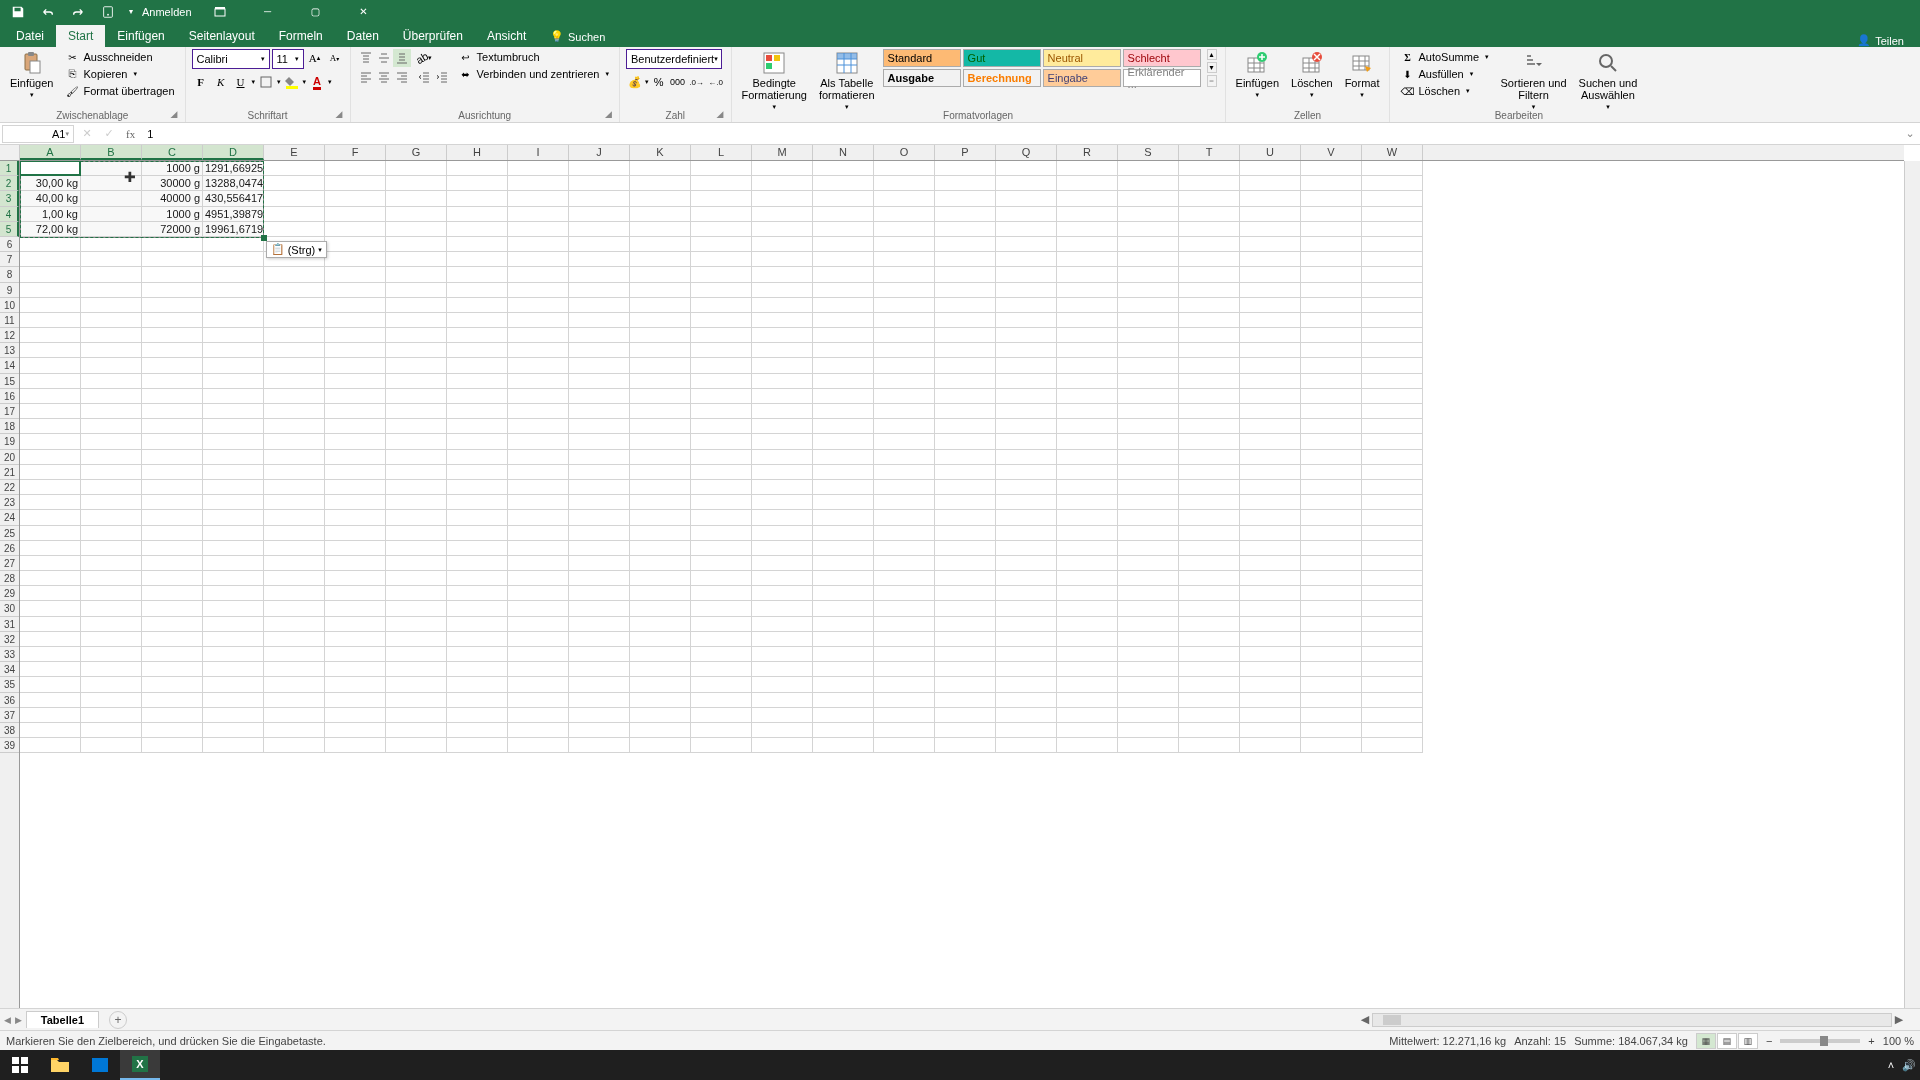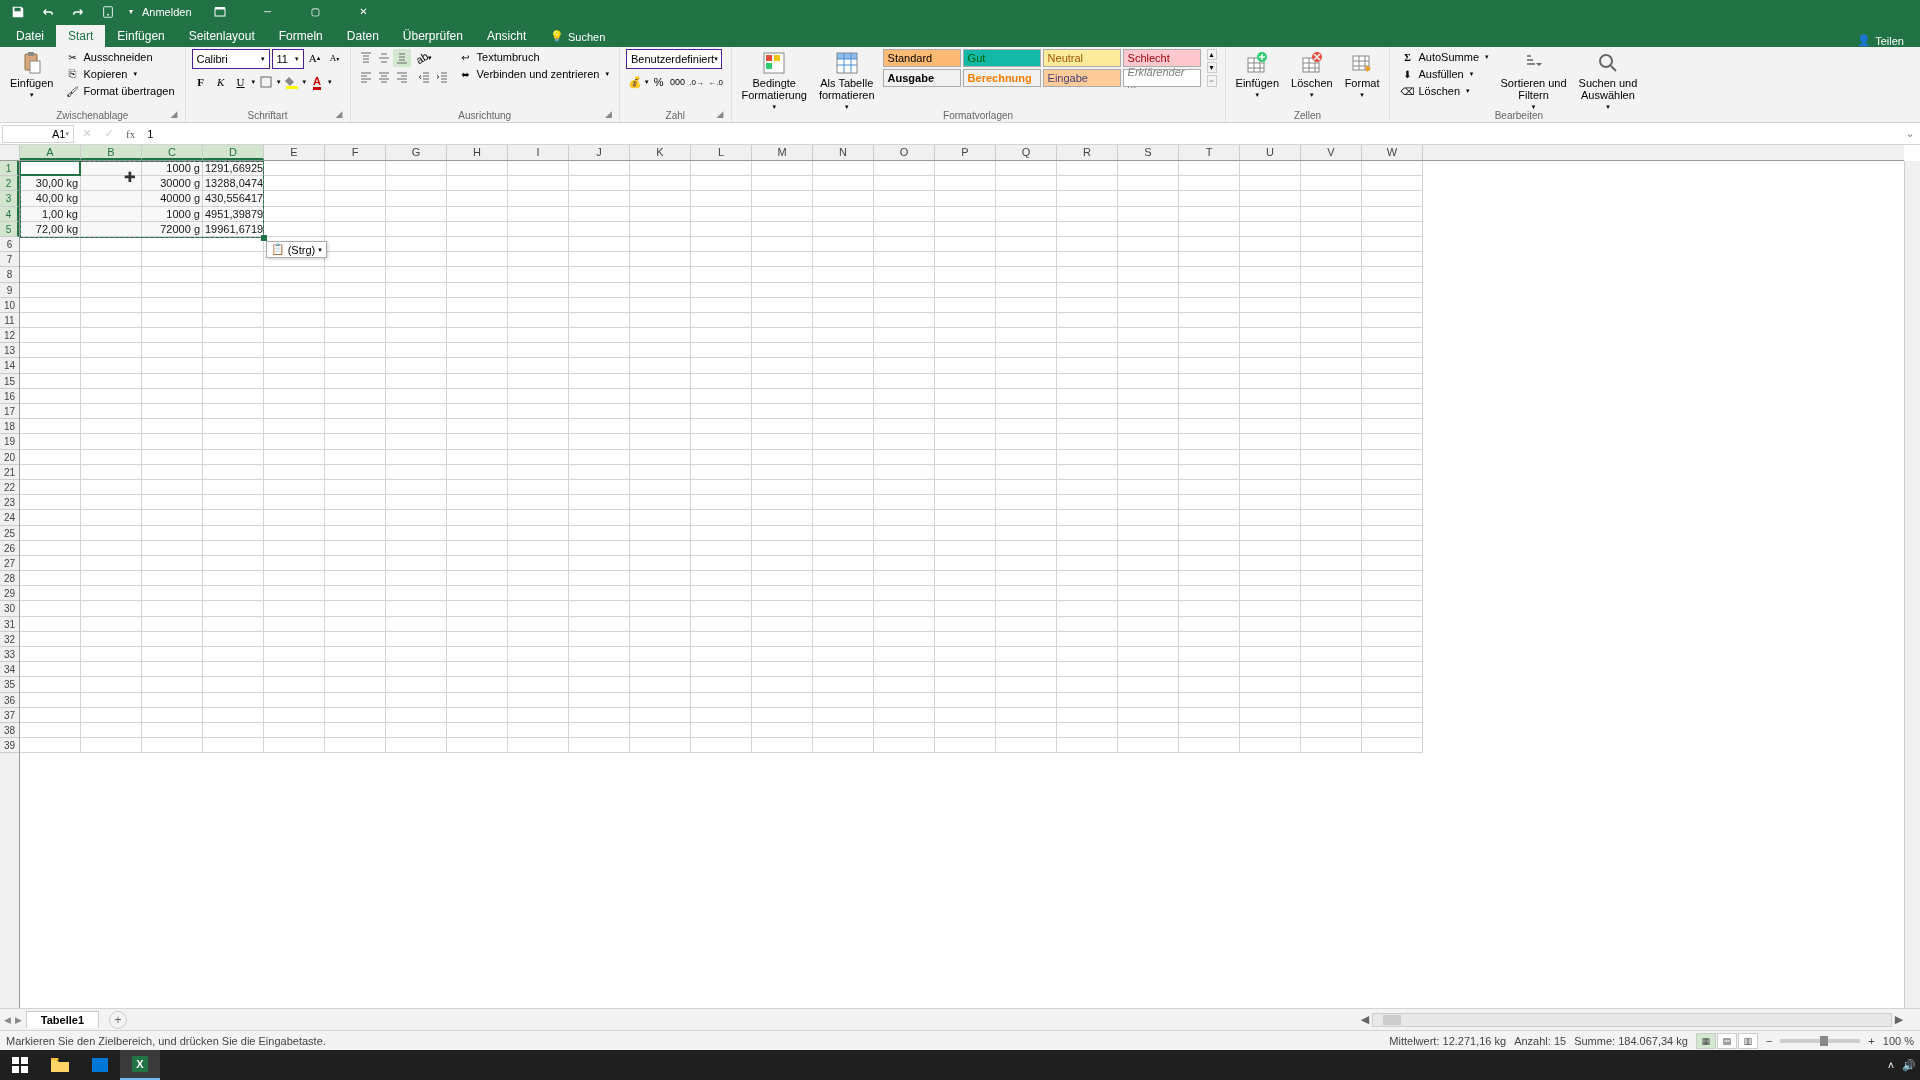--- a/index.html
+++ b/index.html
@@ -368,21 +368,21 @@
         <div class="style-row">
           <div class="style-box" style="background:#f2f2f2;font-weight:bold">
               <span>Ausgabe</span>
             </div>
           <div class="style-box" style="background:#f2f2f2;color:#fa7d00;font-weight:bold">
               <span>Berechnung</span>
             </div>
           <div class="style-box" style="background:#ffcc99;color:#3f3f76">
               <span>Eingabe</span>
             </div>
-          <div class="style-box" style="background:#fff;color:#7f7f7f;font-style:italic">
+          <div class="style-box" style="background:#fff;color:#7f7f7f;">
               <span>Erklärender ...</span>
             </div>
         </div>
       </div>
       <div class="col-stack" style="justify-content:center;gap:2px;padding:0 2px">
         <span style="font-size:8px;cursor:pointer;border:1px solid #ccc;padding:0 2px">▴</span>
         <span style="font-size:8px;cursor:pointer;border:1px solid #ccc;padding:0 2px">▾</span>
         <span style="font-size:8px;cursor:pointer;border:1px solid #ccc;padding:0 2px">⎯</span>
       </div>
     </div>

